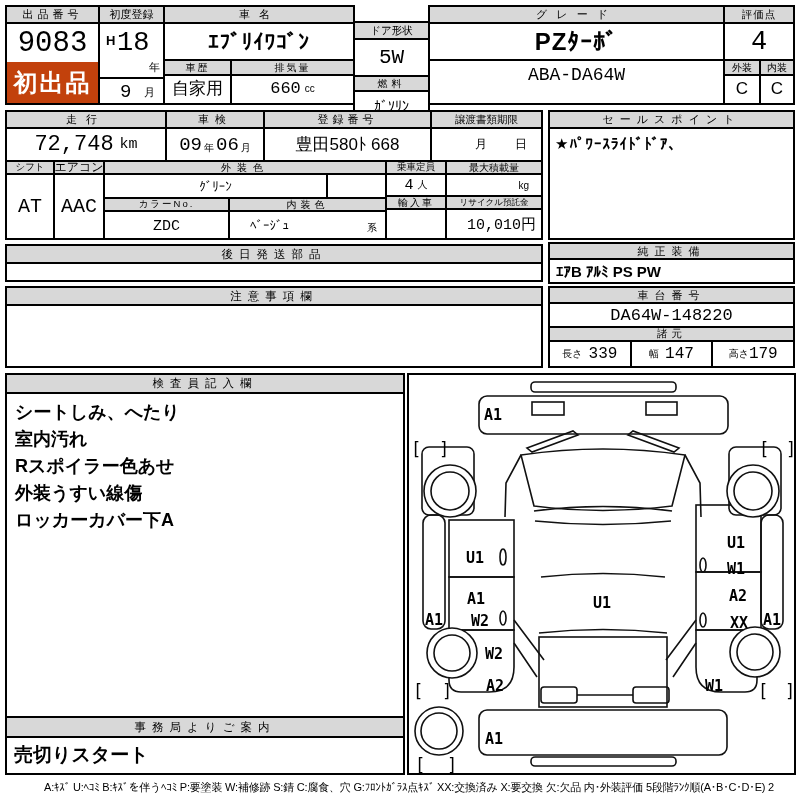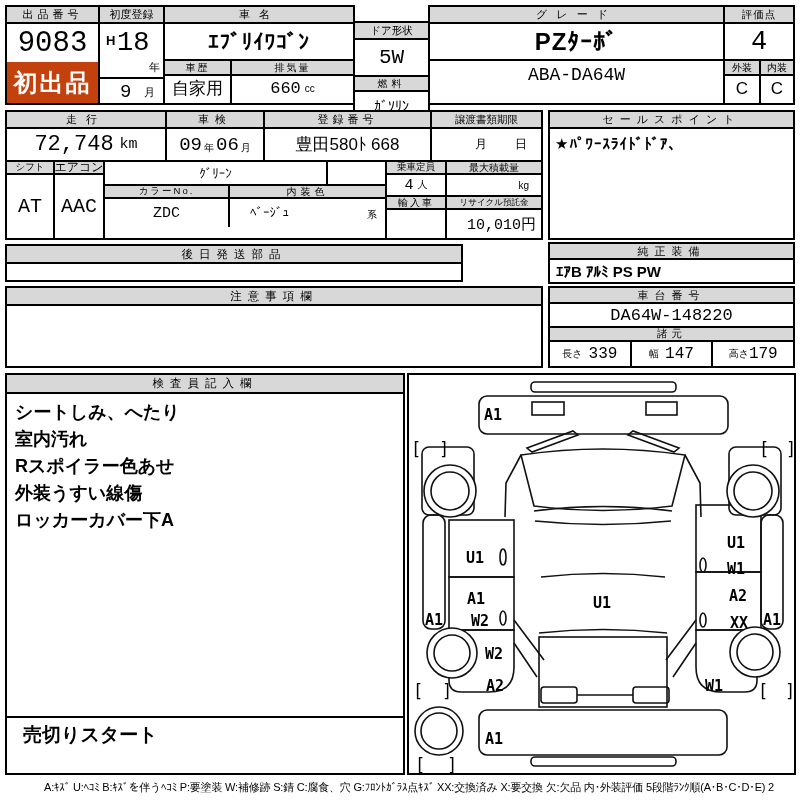--- a/index.html
+++ b/index.html
@@ -130,20 +130,21 @@
     <div class="hd" style="height:13px;font-size:9.5px">シフト</div>
     <div class="v mono" style="height:63px;font-size:20px">AT</div>
   </div>
 
   <div class="box" style="left:53px;top:160px;width:52px;height:80px">
     <div class="hd" style="height:13px;font-size:12px">エアコン</div>
     <div class="v mono" style="height:63px;font-size:20px">AAC</div>
   </div>
 
   <div class="box" style="left:103px;top:160px;width:284px;height:80px">
+    <div class="hd ls6" style="height:13px;font-size:10px">外装色</div>
     <div class="bb" style="height:22px;display:flex">
       <div class="v br" style="flex:1;font-size:13px">ｸﾞﾘｰﾝ</div>
       <div style="width:57px"></div>
     </div>
     <div style="display:flex;height:13px">
       <div class="hd br ls2" style="width:125px;font-size:9.5px;flex:none">カラーNo.</div>
       <div class="hd ls4" style="flex:1;font-size:10px">内装色</div>
     </div>
     <div style="display:flex;height:28px">
       <div class="v mono br" style="width:125px;font-size:15px">ZDC</div>
@@ -164,21 +165,21 @@
     <div style="height:28px"></div>
   </div>
 
   <div class="box" style="left:445px;top:160px;width:98px;height:80px">
     <div class="hd" style="height:13px;font-size:10px">最大積載量</div>
     <div class="v bb" style="height:22px;justify-content:flex-end;padding-right:12px;font-size:10px">kg</div>
     <div class="hd" style="height:13px;font-size:8.5px">リサイクル預託金</div>
     <div class="v mono" style="height:28px;justify-content:flex-end;padding-right:5px;font-size:15px">10,010円</div>
   </div>
 
-  <div class="box" style="left:5px;top:244px;width:458px;height:38px">
+  <div class="box" style="left:5px;top:244px;width:538px;height:38px">
     <div class="hd ls6" style="height:18px;font-size:11.5px">後日発送部品</div>
     <div></div>
   </div>
 
   <div class="box" style="left:5px;top:286px;width:538px;height:82px">
     <div class="hd ls6" style="height:18px;font-size:11.5px">注意事項欄</div>
     <div></div>
   </div>
 
   <div class="box" style="left:548px;top:242px;width:247px;height:42px">
@@ -211,21 +212,22 @@
     <div style="padding:5px 8px">
       <div class="b" style="font-size:18px;line-height:27px">シートしみ、へたり</div>
       <div class="b" style="font-size:18px;line-height:27px">室内汚れ</div>
       <div class="b" style="font-size:18px;line-height:27px">Rスポイラー色あせ</div>
       <div class="b" style="font-size:18px;line-height:27px">外装うすい線傷</div>
       <div class="b" style="font-size:18px;line-height:27px">ロッカーカバー下A</div>
     </div>
   </div>
 
   <div class="box" style="left:5px;top:716px;width:400px;height:59px">
-    <div class="body-text b" style="padding:4px 16px;font-size:19px">売切りスタート</div>
+    <div class="hd ls6" style="height:20px;font-size:11.5px">事務局よりご案内</div>
+    <div class="body-text b" style="padding:4px 7px;font-size:19px">売切りスタート</div>
   </div>
 
   <div class="box" style="left:407px;top:373px;width:389px;height:402px">
     <svg width="385" height="398" viewBox="0 0 385 398">
       <g fill="none" stroke="#111" stroke-width="1.6">
         <rect x="122" y="7" width="145" height="10" rx="4"></rect>
         <rect x="70" y="21" width="249" height="38" rx="8"></rect>
         <rect x="123" y="27" width="32" height="13"></rect>
         <rect x="237" y="27" width="31" height="13"></rect>
         <path d="M118,73 L164,56 L169,60 L123,77 Z"></path>

